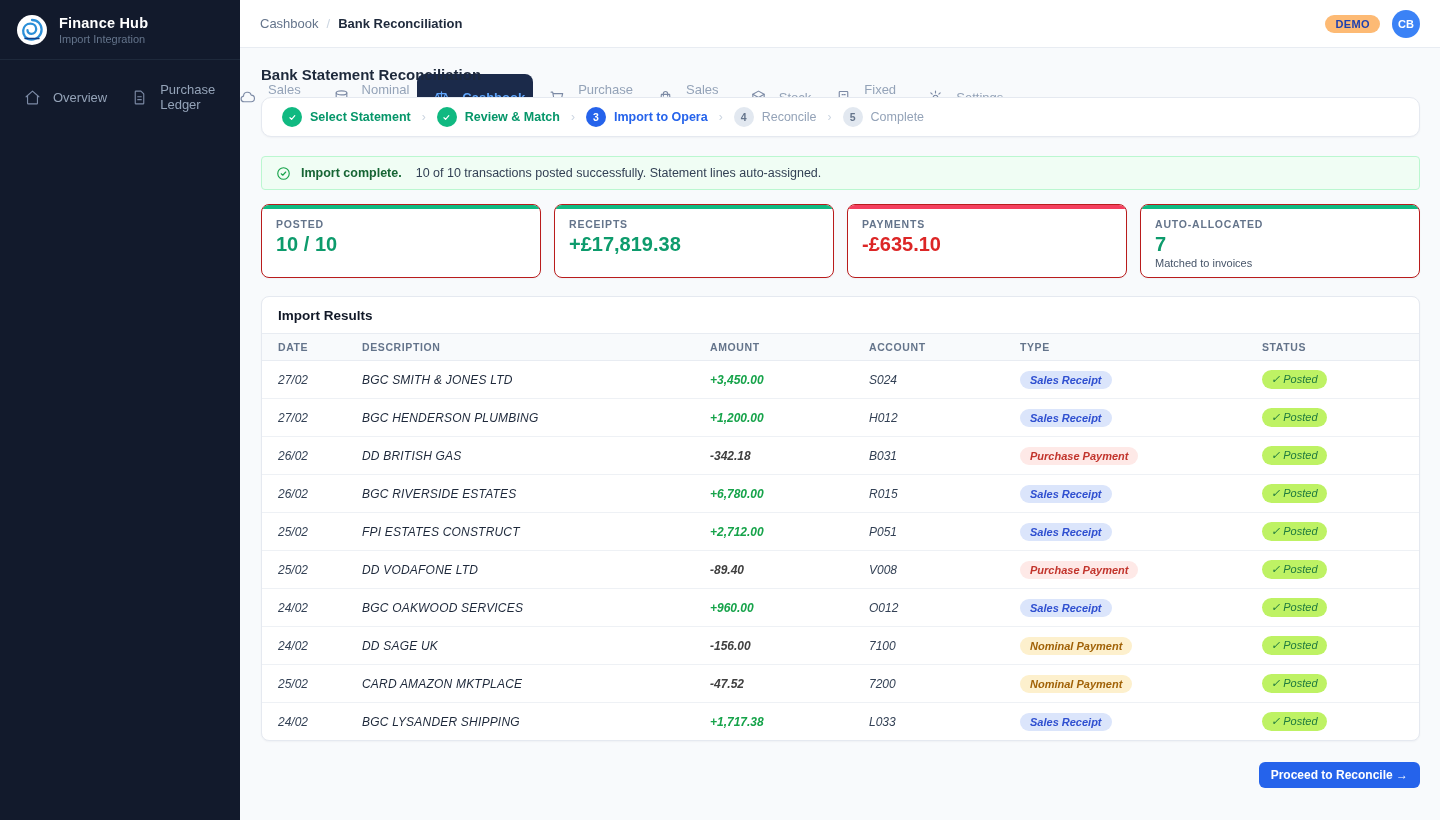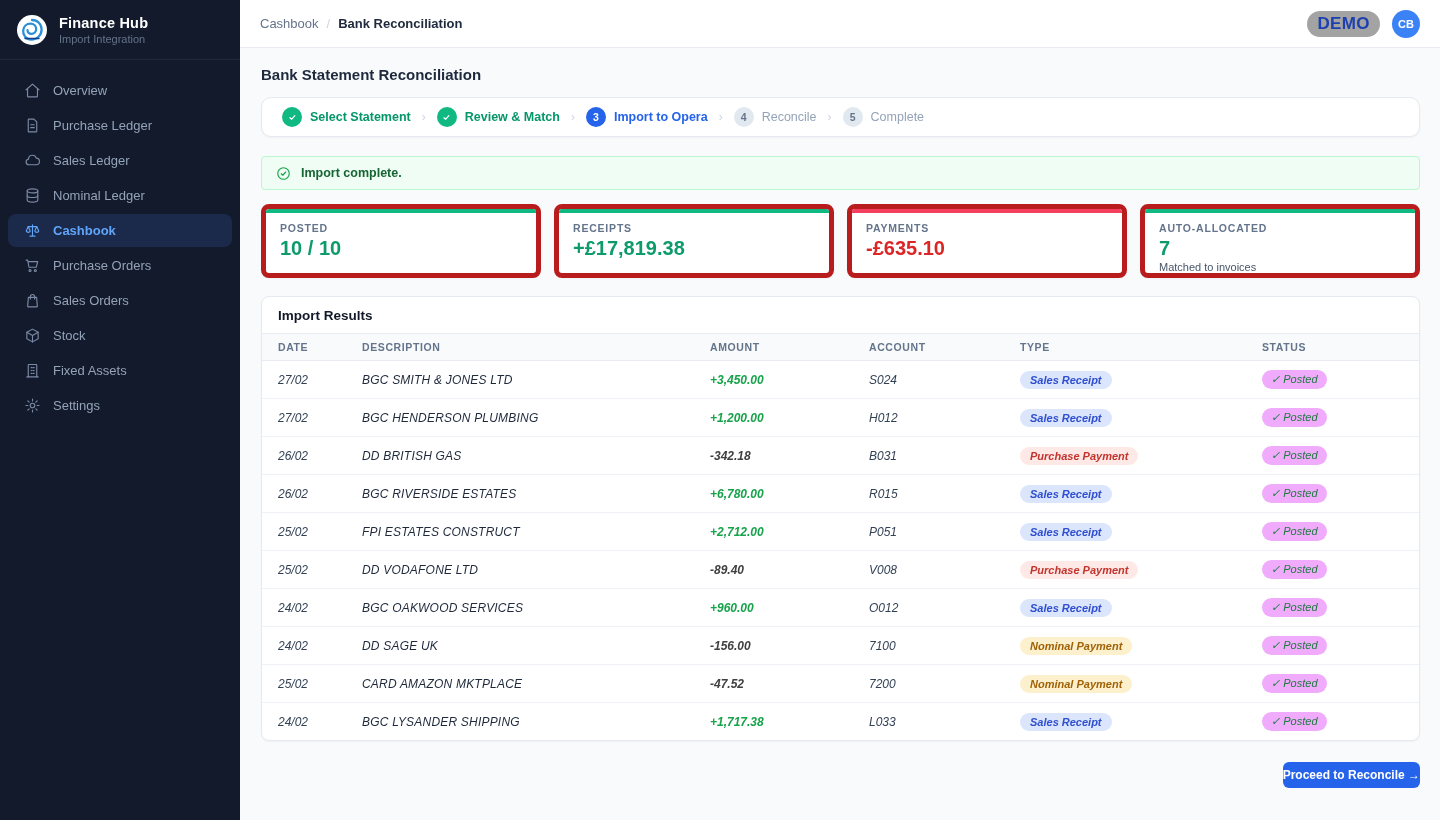--- a/index.html
+++ b/index.html
@@ -7,36 +7,36 @@
   .app { display:flex; width:100%; height:100%; }
 
   
   .sidebar { width:240px; min-width:240px; height:100%; background:#121a2c; color:#94a3b8; display:flex; flex-direction:column; }
   .brand { display:flex; align-items:center; gap:11px; padding:14px 16px 13px 16px; }
   .logo { width:32px; height:32px; display:inline-flex; }
   .logo svg { width:32px; height:32px; }
   .brand-title { color:#ffffff; font-size:14.5px; font-weight:bold; letter-spacing:.2px; }
   .brand-sub { color:#64748b; font-size:11px; margin-top:2px; }
   .sidebar-divider { height:1px; background:#1e293b; margin:0; }
-  .nav { padding:14px 8px; display:flex; flex-direction:column; }
+  .nav { padding:14px 8px; display:flex; flex-direction:row; }
   .nav-item { display:flex; align-items:center; gap:12px; padding:8px 8px 8px 16px; border-radius:8px; margin-bottom:2px; color:#94a3b8; font-size:13px; cursor:pointer; }
   .nav-item .nav-icon { width:17px; height:17px; display:inline-flex; color:#7c8aa5; }
   .nav-item .nav-icon svg { width:17px; height:17px; stroke:currentColor; fill:none; stroke-width:1.6; stroke-linecap:round; stroke-linejoin:round; }
   .nav-item.active { background:#1b2a4a; color:#60a5fa; font-weight:bold; }
   .nav-item.active .nav-icon { color:#60a5fa; }
 
   
   .main { flex:1; display:flex; flex-direction:column; height:100%; }
   .topbar { height:48px; min-height:48px; background:#ffffff; border-bottom:1px solid #e8ecf2; display:flex; align-items:center; justify-content:space-between; padding:0 20px; }
   .crumbs { font-size:13px; display:flex; align-items:center; gap:8px; }
   .crumb.muted { color:#64748b; }
   .crumb-sep { color:#cbd5e1; }
   .crumb.current { color:#1e293b; font-weight:bold; }
   .topbar-right { display:flex; align-items:center; gap:12px; }
-  .demo-badge { background:#a3a3a3; color:#1e40af; font-size:17px; font-weight:bold; letter-spacing:.4px; padding:3px 10px; border-radius:999px; }
+  .demo-badge { background:#fdba74; color:#1e40af; font-size:11px; font-weight:bold; letter-spacing:.4px; padding:3px 10px; border-radius:999px; }
   .avatar { width:28px; height:28px; border-radius:50%; background:#3b82f6; color:#fff; font-size:11px; font-weight:bold; display:inline-flex; align-items:center; justify-content:center; cursor:pointer; }
 
   .content { padding:16px 20px 0 21px; }
   .page-title { font-size:15px; font-weight:bold; color:#1e293b; margin:2px 0 14px 0; }
 
   .card { background:#fff; border:1px solid #e5e9f0; border-radius:10px; box-shadow:0 1px 2px rgba(15,23,42,.04); }
 
   
   .stepper { height:40px; display:flex; align-items:center; padding:0 20px; gap:11px; }
   .step { display:flex; align-items:center; gap:8px; cursor:pointer; }
@@ -53,21 +53,21 @@
 
   
   .banner { margin-top:19px; height:34px; background:#f0fdf4; border:1px solid #bbf7d0; border-radius:4px; display:flex; align-items:center; padding:0 14px; gap:10px; }
   .banner-icon { width:15px; height:15px; display:inline-flex; color:#16a34a; }
   .banner-icon svg { width:15px; height:15px; stroke:currentColor; fill:none; stroke-width:1.8; stroke-linecap:round; stroke-linejoin:round; }
   .banner-title { font-size:12.5px; font-weight:bold; color:#166534; }
   .banner-msg { font-size:12.5px; color:#334155; margin-left:4px; }
 
   
   .stats { margin-top:14px; display:grid; grid-template-columns:repeat(4,1fr); gap:13px; }
-  .stat-card { background:#fff; border:5px solid #b91c1c; border-radius:8px; overflow:hidden; box-shadow:0 1px 2px rgba(15,23,42,.04); height:74px; }
+  .stat-card { background:#fff; border:1px solid #b91c1c; border-radius:8px; overflow:hidden; box-shadow:0 1px 2px rgba(15,23,42,.04); height:74px; }
   .stat-accent { height:4px; width:100%; }
   .stat-accent.green { background:#10b981; }
   .stat-accent.red { background:#f43f5e; }
   .stat-body { padding:9px 14px 0 14px; }
   .stat-label { font-size:10.5px; letter-spacing:.8px; color:#64748b; font-weight:bold; }
   .stat-value { font-size:20px; font-weight:bold; margin-top:3px; }
   .stat-value.green { color:#0d9b6c; }
   .stat-value.red { color:#dc2626; }
   .stat-sub { font-size:11px; color:#475569; margin-top:1px; }
 
@@ -81,25 +81,25 @@
   .col-date { width:100px; } .col-desc { width:348px; } .col-amount { width:159px; }
   .col-account { width:151px; } .col-type { width:242px; } .col-status { width:auto; }
   td.desc { color:#1e293b; letter-spacing:.2px; }
   td.amount { font-weight:bold; }
   td.amount.positive { color:#16a34a; }
   td.amount.negative { color:#404040; }
   .type-badge { display:inline-block; font-size:11px; font-weight:bold; padding:3px 10px; border-radius:999px; }
   .type-badge.sales { background:#dbe5fb; color:#2f4fd0; }
   .type-badge.purchase { background:#fee9e7; color:#c2342c; }
   .type-badge.nominal { background:#fdf0cd; color:#a16207; }
-  .status-pill { display:inline-block; font-size:11px; background:#f0abfc; color:#1f7a3f; padding:3px 9px; border-radius:999px; }
+  .status-pill { display:inline-block; font-size:11px; background:#bef264; color:#1f7a3f; padding:3px 9px; border-radius:999px; }
 
   
   .actions { display:flex; justify-content:flex-end; margin-top:21px; }
-  .proceed-btn { background:#2563eb; color:#fff; border:none; font-family:inherit; font-size:12px; font-weight:bold; padding:6px 0; border-radius:6px; cursor:pointer; }
+  .proceed-btn { background:#2563eb; color:#fff; border:none; font-family:inherit; font-size:12px; font-weight:bold; padding:6px 12px; border-radius:6px; cursor:pointer; }
 </style>
 </head>
 <body>
 
 <div class="app">
 
   <aside class="sidebar">
     <div class="brand">
       <span class="logo">
         <svg viewBox="0 0 32 32">
@@ -263,20 +263,21 @@
         </div>
 
       <div class="banner">
         <span class="banner-icon">
           <svg viewBox="0 0 24 24">
               <circle cx="12" cy="12" r="9.2"></circle>
               <path d="M8.4 12.4l2.4 2.4 4.8-5.2"></path>
             </svg>
         </span>
         <span class="banner-title">Import complete.</span>
+        <span class="banner-msg">10 of 10 transactions posted successfully. Statement lines auto-assigned.</span>
       </div>
 
       <div class="stats" id="stats">
           <div class="stat-card">
             <div class="stat-accent green"></div>
             <div class="stat-body">
               <div class="stat-label">POSTED</div>
               <div class="stat-value green">10 / 10</div>
             </div>
           </div>

